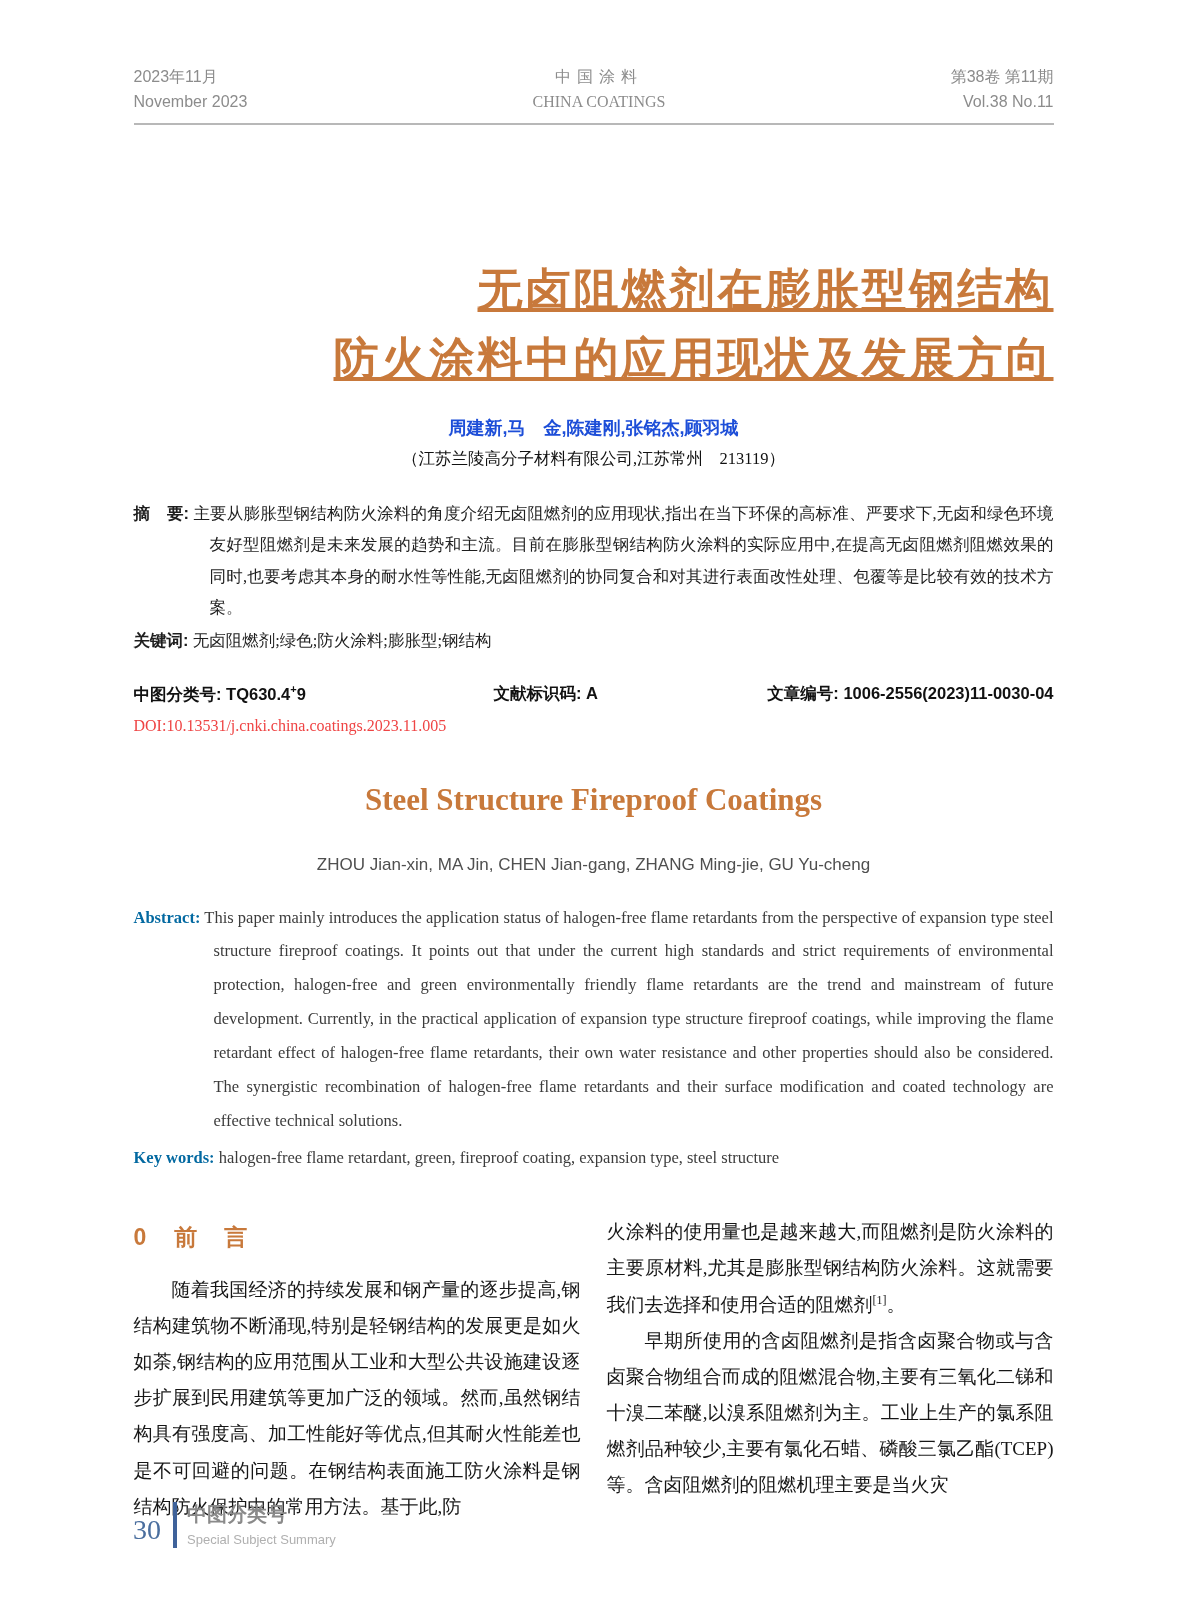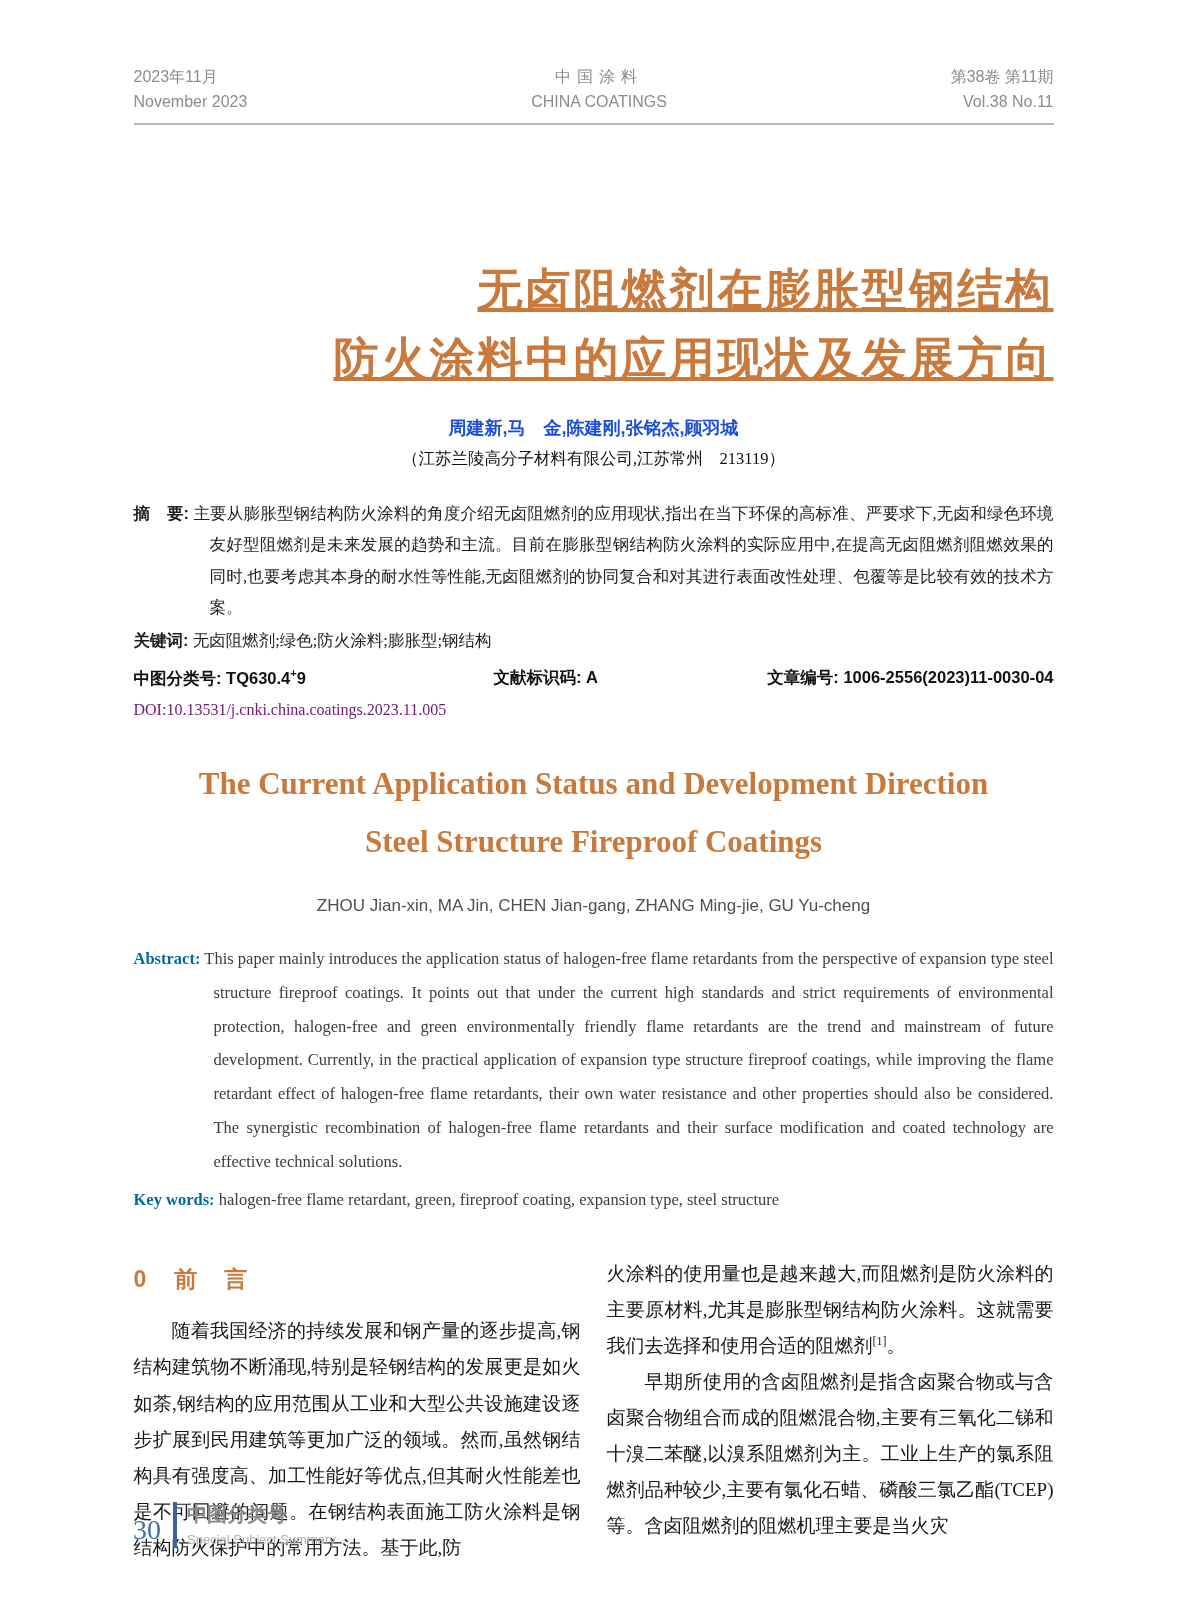--- a/index.html
+++ b/index.html
@@ -18,21 +18,21 @@
     padding-top: 65px;
     display: flex; justify-content: space-between; align-items: flex-end;
     border-bottom: 2px solid #b8b8b8;
     padding-bottom: 8px;
     color: #8c8c8c;
     font-family: "Liberation Sans", "DejaVu Sans", sans-serif;
     font-size: 16px; line-height: 1.55;
   }
   .jheader .col { white-space: nowrap; }
   .jheader .col.left { text-align: left; }
-  .jheader .col.center { text-align: center; }
+  .jheader .col.center { text-align: center; font-family: Liberation Serif, serif; }
   .jheader .col.center .cn { letter-spacing: 6px; }
   .jheader .col.right { text-align: right; }
 
   
   .cn-title {
     margin-top: 130px;
     text-align: right;
     color: #c8793b;
     font-family: "Liberation Sans", "DejaVu Sans", sans-serif;
     font-weight: 700;
@@ -64,30 +64,30 @@
     font-family: "Liberation Sans", "DejaVu Sans", sans-serif;
     font-weight: 700;
   }
   .cn-keywords {
     margin-top: 2px;
     font-size: 16.5px; line-height: 1.9;
   }
 
   
   .meta-row {
-    margin-top: 10px;
+    margin-top: 26px;
     display: flex;
     font-family: "Liberation Sans", "DejaVu Sans", sans-serif;
     font-weight: 700; font-size: 16.5px; color: #111;
   }
   .meta-row .m1 { width: 360px; }
   .meta-row .m2 { width: 265px; }
   .meta-row .m3 { flex: 1; text-align: right; white-space: nowrap; }
   .meta-row sup { font-size: 11px; }
-  .doi-line { margin-top: 12px; font-size: 16px; color: #701a75; }
+  .doi-line { margin-top: 12px; font-size: 16px; color: #ef4444; }
 
   
   .en-title {
     margin-top: 36px; text-align: center;
     color: #c8793b; font-weight: 700;
     font-family: "Liberation Serif", "DejaVu Serif", serif;
     font-size: 31px; line-height: 1.85;
   }
   .en-authors {
     margin-top: 26px; text-align: center;
@@ -198,21 +198,20 @@
       <span>A</span>
     </div>
     <div class="m3">
       <span>文章编号:</span>
       <span>1006-2556(2023)11-0030-04</span>
     </div>
   </div>
   <div class="doi-line">DOI:10.13531/j.cnki.china.coatings.2023.11.005</div>
 
   <h2 class="en-title">
-    <div>The Current Application Status and Development Direction</div>
     <div>Steel Structure Fireproof Coatings</div>
   </h2>
 
   <div class="en-authors">ZHOU Jian-xin, MA Jin, CHEN Jian-gang, ZHANG Ming-jie, GU Yu-cheng</div>
 
   <div class="en-abstract">
     <span class="label">Abstract:</span>
     <span>This paper mainly introduces the application status of halogen-free flame retardants from the perspective of expansion type steel structure fireproof coatings. It points out that under the current high standards and strict requirements of environmental protection, halogen-free and green environmentally friendly flame retardants are the trend and mainstream of future development. Currently, in the practical application of expansion type structure fireproof coatings, while improving the flame retardant effect of halogen-free flame retardants, their own water resistance and other properties should also be considered. The synergistic recombination of halogen-free flame retardants and their surface modification and coated technology are effective technical solutions.</span>
   </div>
   <div class="en-keywords">

